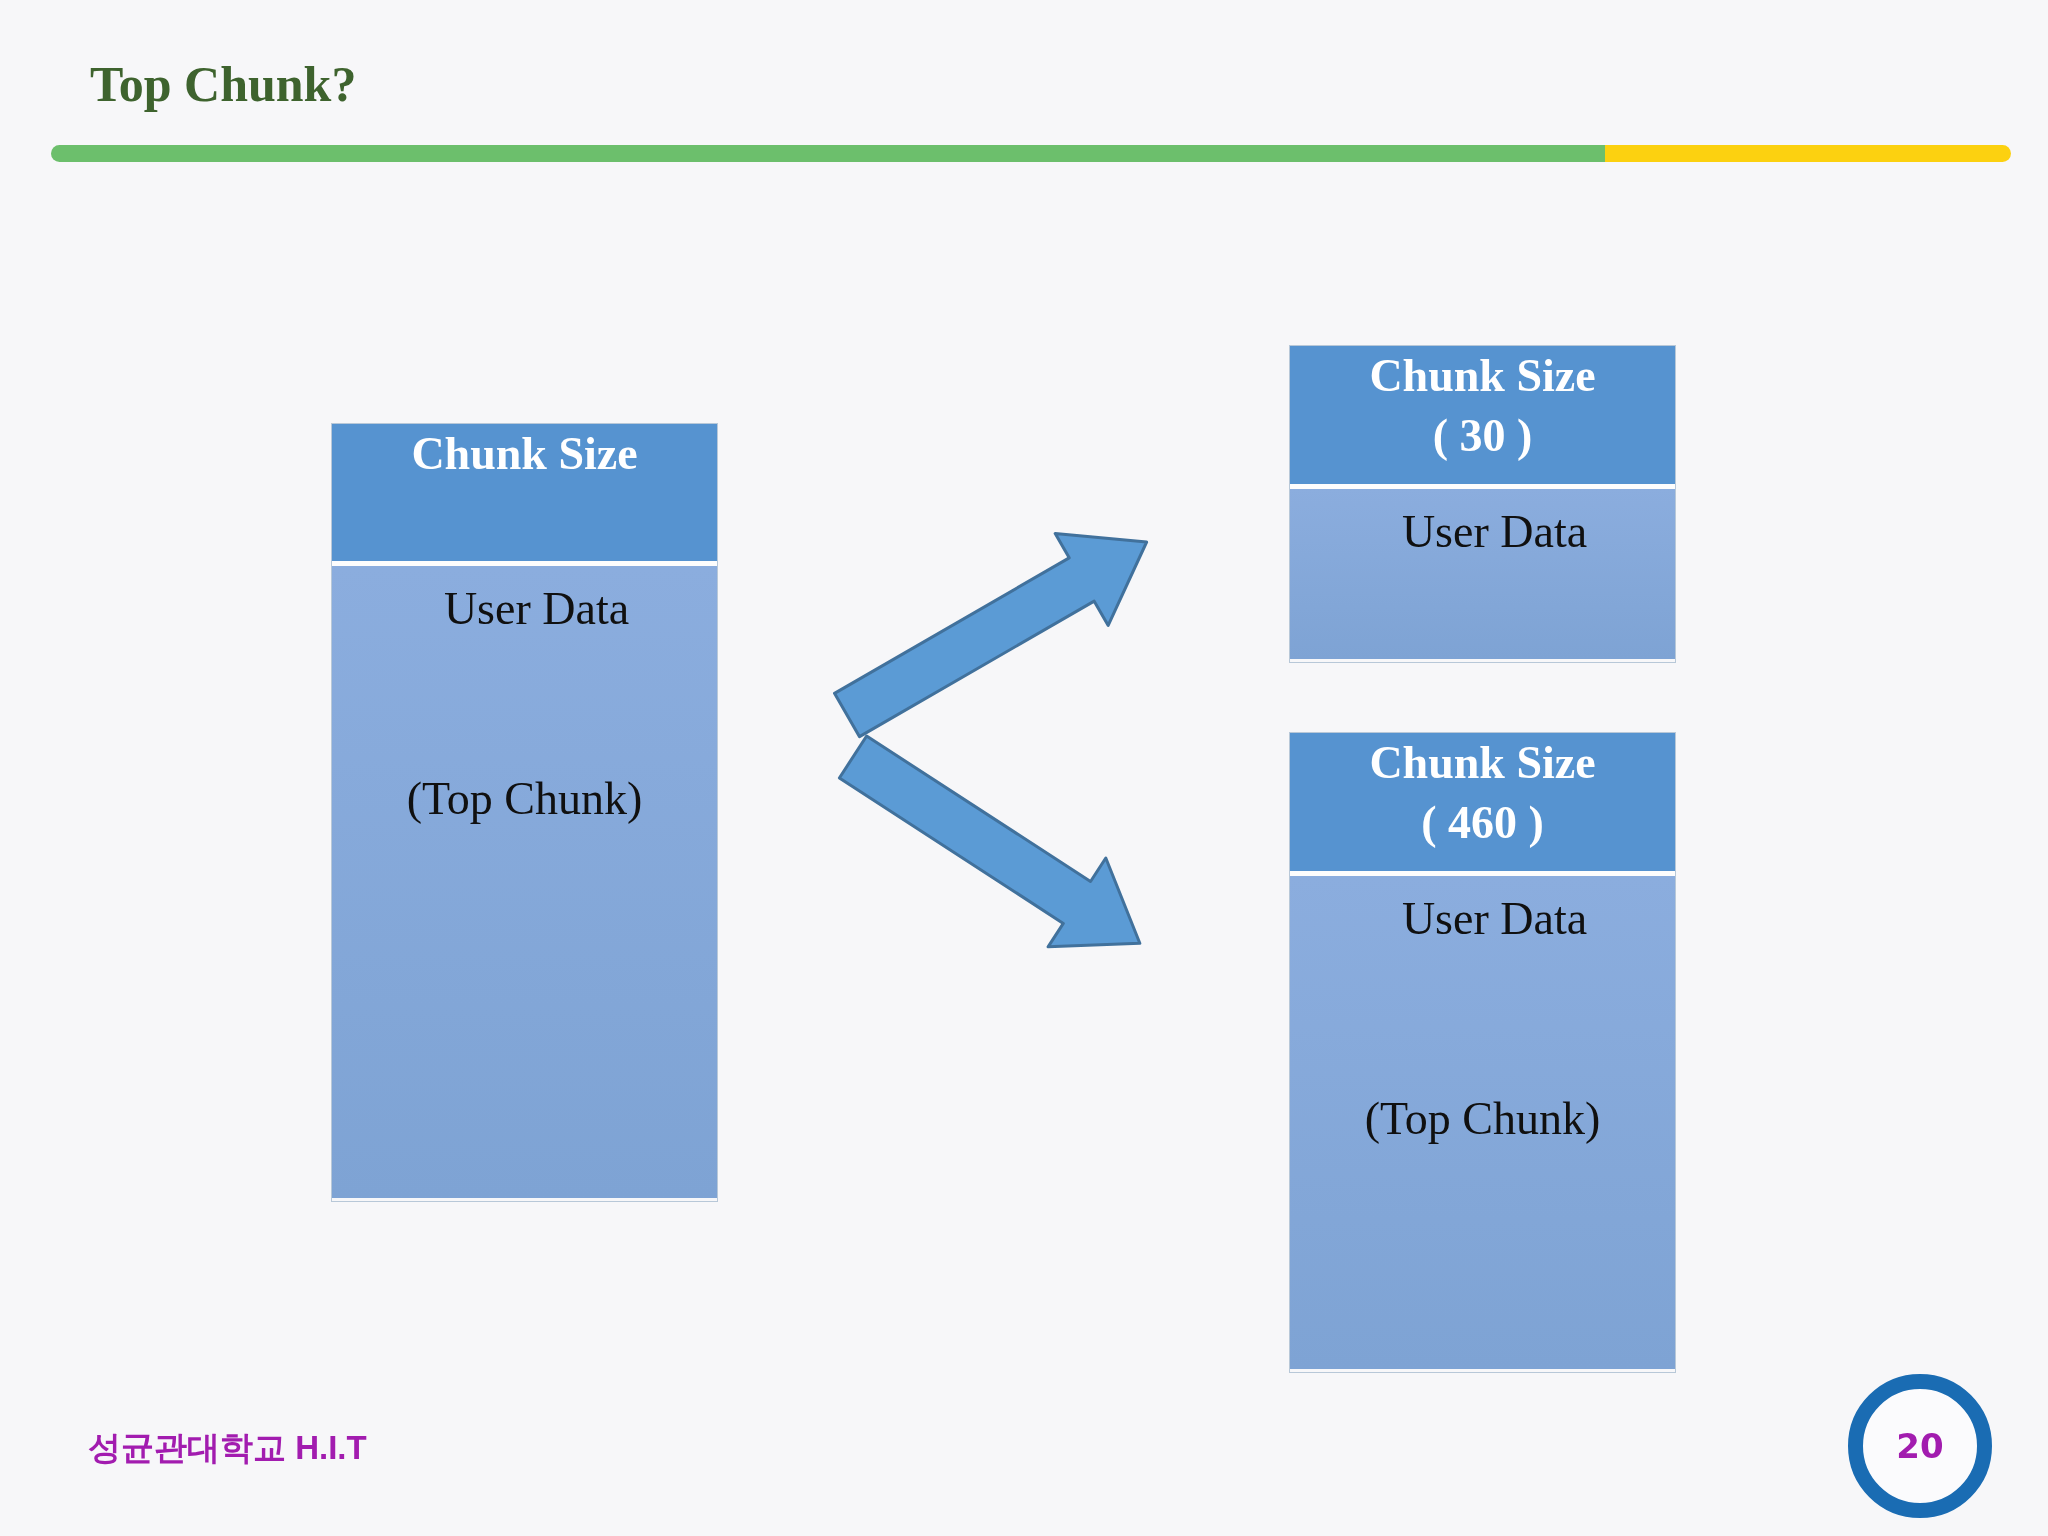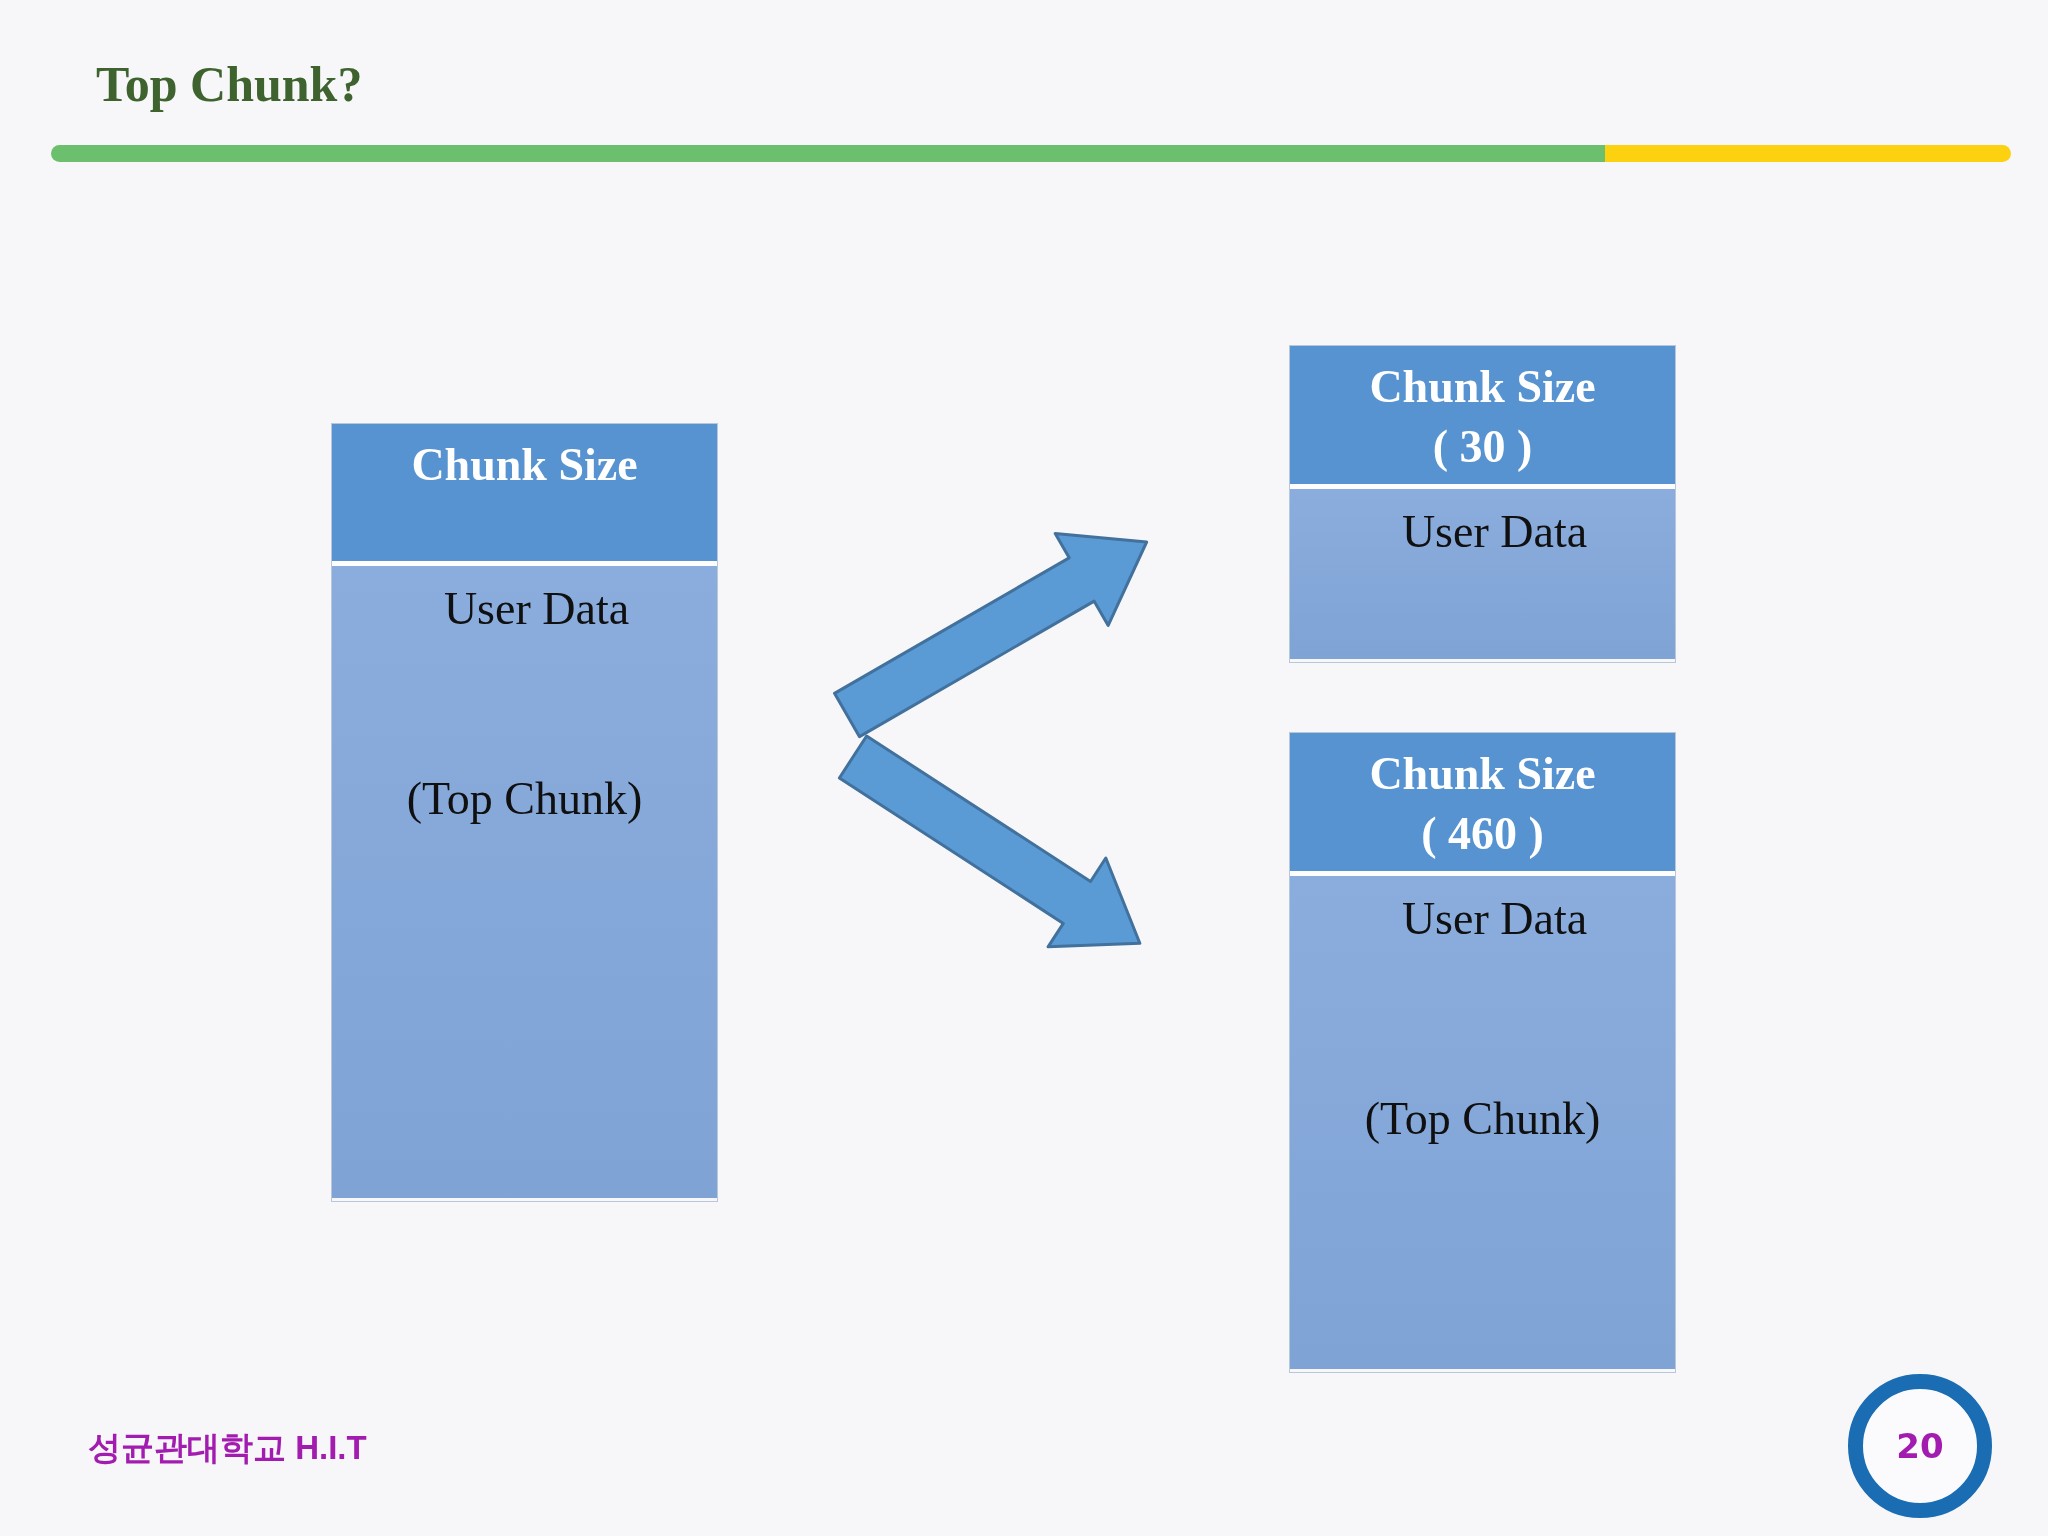--- a/index.html
+++ b/index.html
@@ -1,38 +1,38 @@
 <!DOCTYPE html>
 <html><head>
 <meta charset="utf-8">
 <style>
   html,body{margin:0;padding:0;background:#f7f7f9;}
   .slide{
     position:relative;width:2048px;height:1536px;background:#f7f7f9;
     font-family:"Liberation Serif","DejaVu Serif",serif;overflow:hidden;
   }
   .title{
-    position:absolute;left:96px;top:56px;font-size:50px;line-height:56px;
+    position:absolute;left:90px;top:56px;font-size:50px;line-height:56px;
     font-weight:bold;color:#3e632e;
   }
   .divider{
     position:absolute;left:51px;top:145px;width:1960px;height:17px;
     border-radius:9px;overflow:hidden;display:flex;
   }
   .divider-green{width:1554px;height:100%;background:#6cbf6c;}
   .divider-yellow{flex:1;height:100%;background:#fcd110;}
 
   .chunk-box{
     position:absolute;width:387px;box-sizing:border-box;
     border:1px solid rgba(65,113,156,0.35);
   }
   .chunk-header{
     box-sizing:border-box;background:#5693d0;color:#ffffff;
     font-weight:bold;font-size:46px;line-height:60px;text-align:center;
-    padding-top:11px;border-bottom:5px solid #fdfdfd;
+    border-bottom:5px solid #fdfdfd;
   }
   .chunk-body{
     position:relative;text-align:center;font-size:46px;line-height:60px;color:#101010;
     background:linear-gradient(180deg,#8badde 0%,#7ea3d4 100%);
   }
   .user-data{position:absolute;top:13px;left:0;right:0;margin-left:24px;}
   .top-chunk{position:absolute;left:0;right:0;margin-top:8px;}
 
   #box-left{left:331px;top:423px;height:779px;}
   #box-left .chunk-header{height:142px;}

